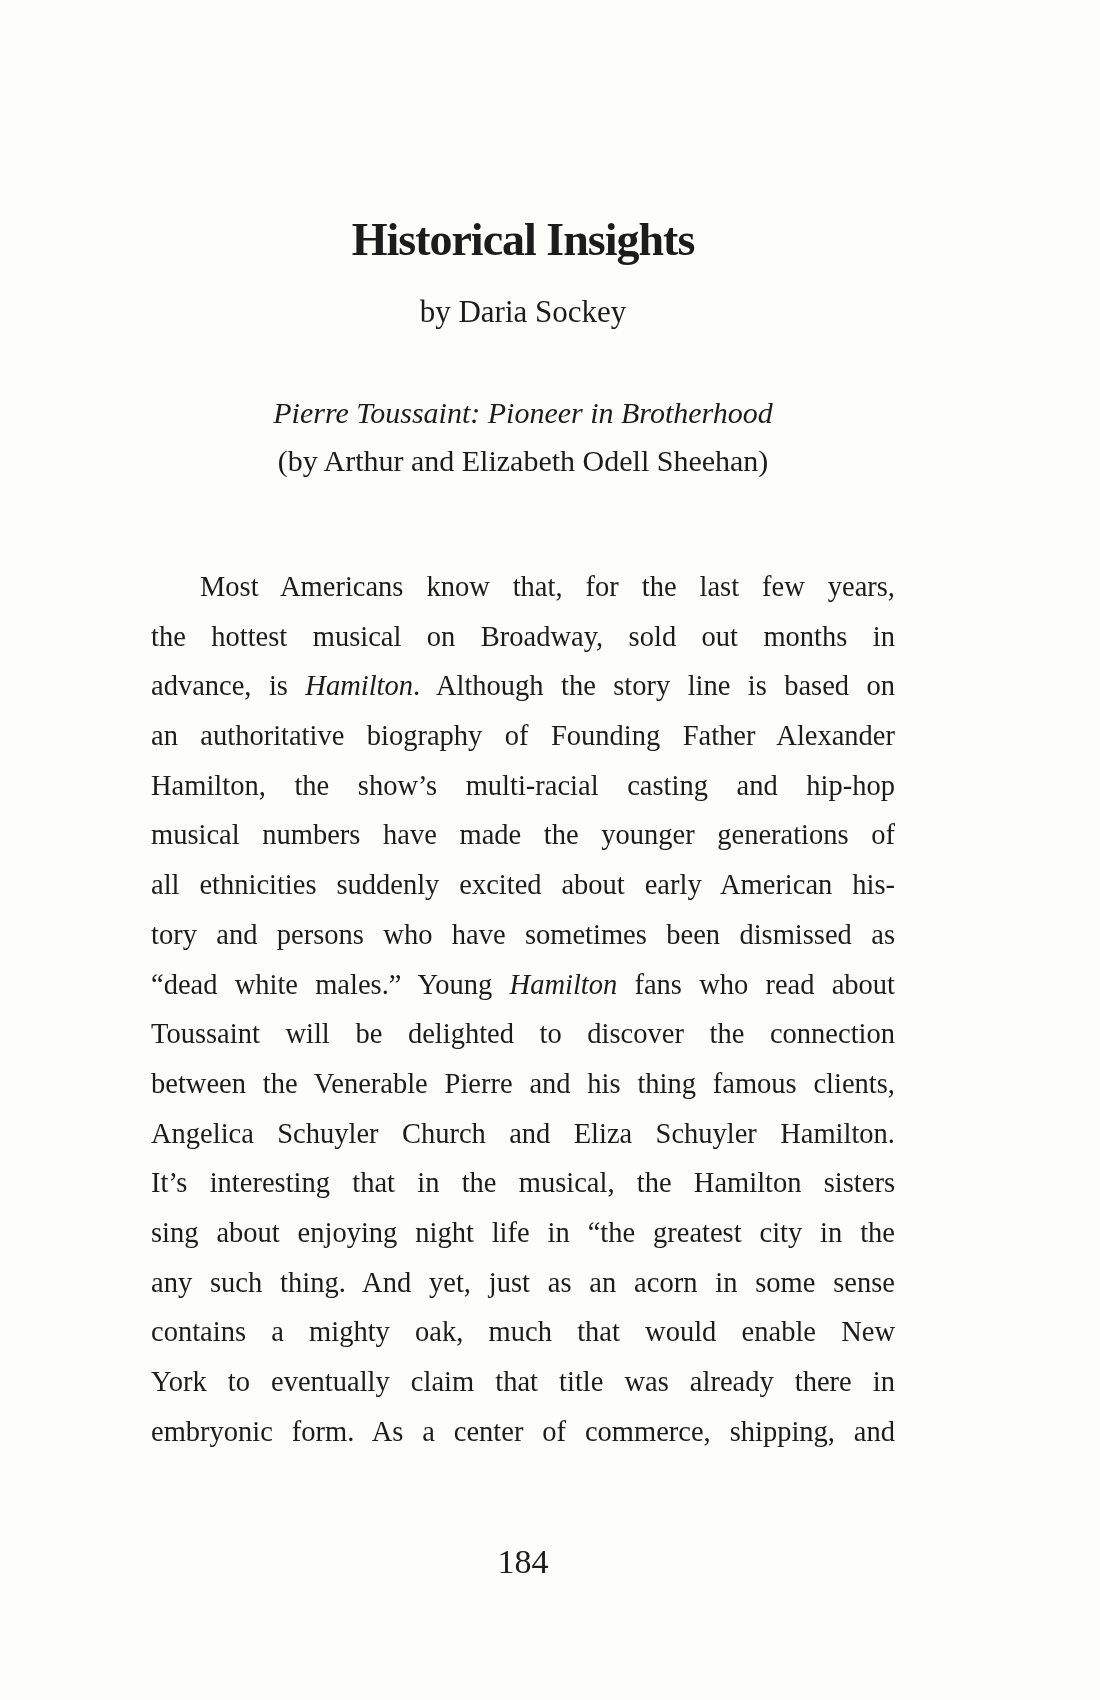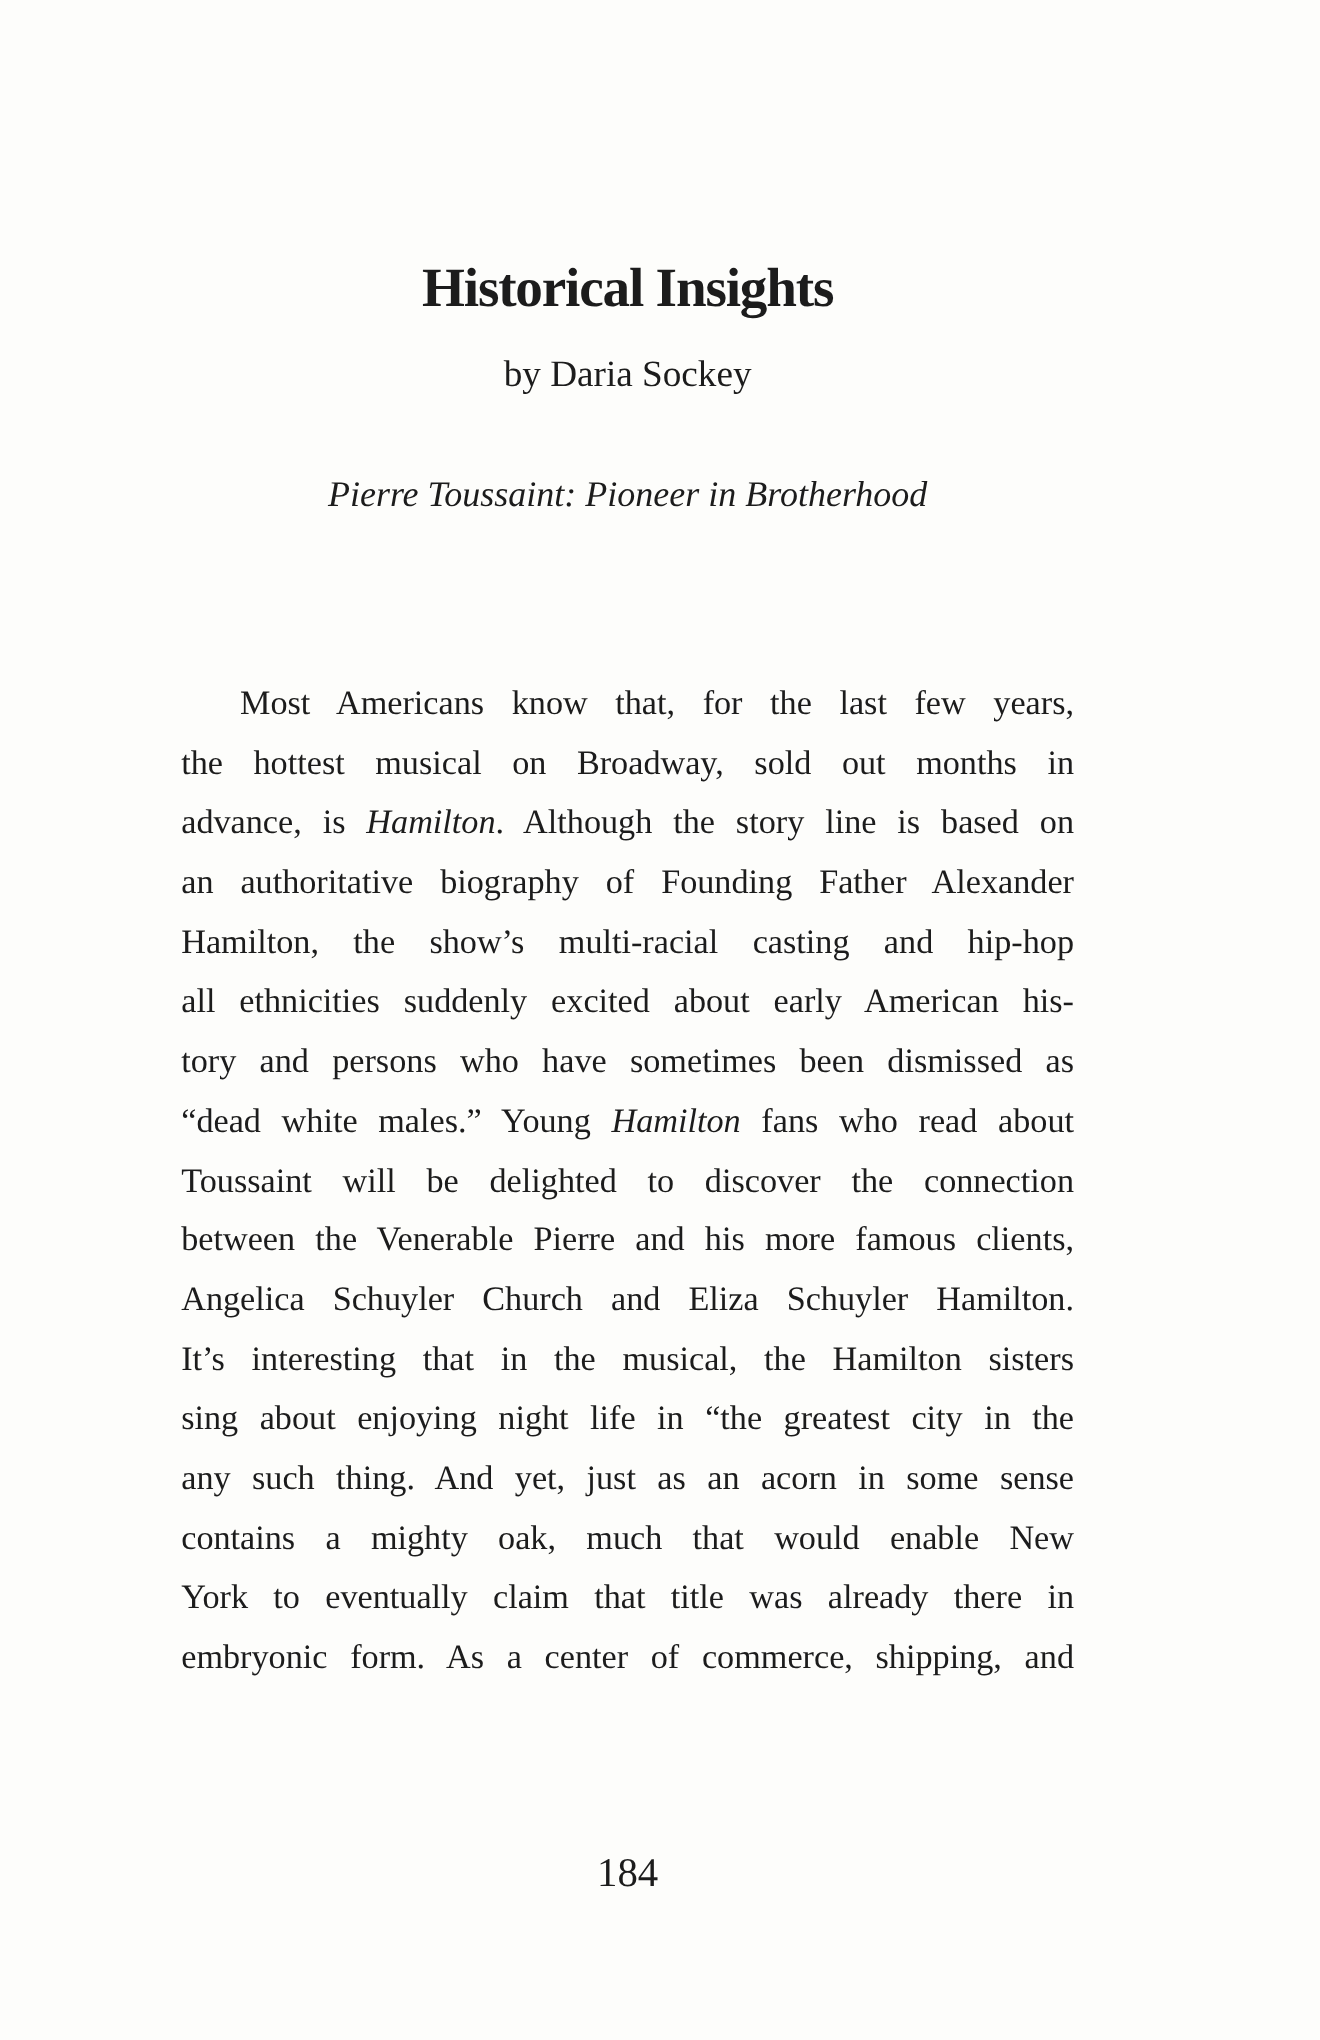--- a/index.html
+++ b/index.html
@@ -76,32 +76,34 @@
 <body>
 
 <div class="page">
 
   <h1 class="col title">Historical Insights</h1>
 
   <div class="col byline">by Daria Sockey</div>
 
   <div class="col article-title">Pierre Toussaint: Pioneer in Brotherhood</div>
 
+  <div class="col article-byline">(by Arthur and Elizabeth Odell Sheehan)</div>
 
   <div class="col article-body">
       <div class="body-line indent"><span>Most Americans know that, for the last few years,</span></div>
       <div class="body-line"><span>the hottest musical on Broadway, sold out months in</span></div>
       <div class="body-line"><span>advance, is </span><span class="italic">Hamilton</span><span>. Although the story line is based on</span></div>
       <div class="body-line"><span>an authoritative biography of Founding Father Alexander</span></div>
       <div class="body-line"><span>Hamilton, the show’s multi-racial casting and hip-hop</span></div>
+      <div class="body-line"><span>musical numbers have made the younger generations of</span></div>
       <div class="body-line"><span>all ethnicities suddenly excited about early American his-</span></div>
       <div class="body-line"><span>tory and persons who have sometimes been dismissed as</span></div>
       <div class="body-line"><span>“dead white males.” Young </span><span class="italic">Hamilton</span><span> fans who read about</span></div>
       <div class="body-line"><span>Toussaint will be delighted to discover the connection</span></div>
-      <div class="body-line"><span>between the Venerable Pierre and his more famous clients,</span></div>
+      <div class="body-line"><span>between the Venerable Pierre and his thing famous clients,</span></div>
       <div class="body-line"><span>Angelica Schuyler Church and Eliza Schuyler Hamilton.</span></div>
       <div class="body-line"><span>It’s interesting that in the musical, the Hamilton sisters</span></div>
       <div class="body-line"><span>sing about enjoying night life in “the greatest city in the</span></div>
       <div class="body-line"><span>any such thing. And yet, just as an acorn in some sense</span></div>
       <div class="body-line"><span>contains a mighty oak, much that would enable New</span></div>
       <div class="body-line"><span>York to eventually claim that title was already there in</span></div>
       <div class="body-line"><span>embryonic form. As a center of commerce, shipping, and</span></div>
     </div>
 
   <div class="col page-number">184</div>

